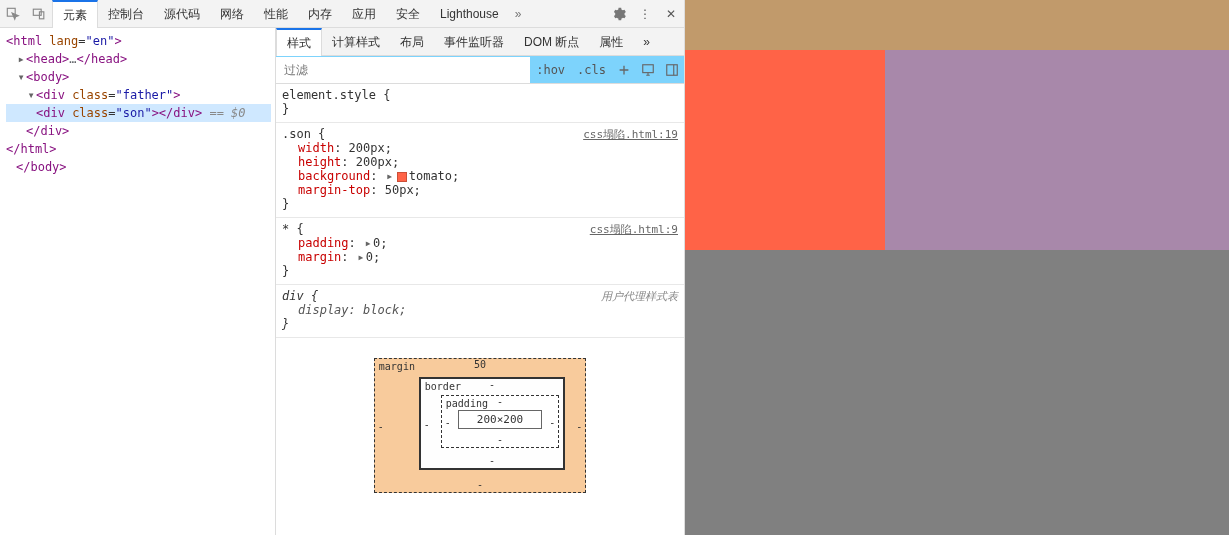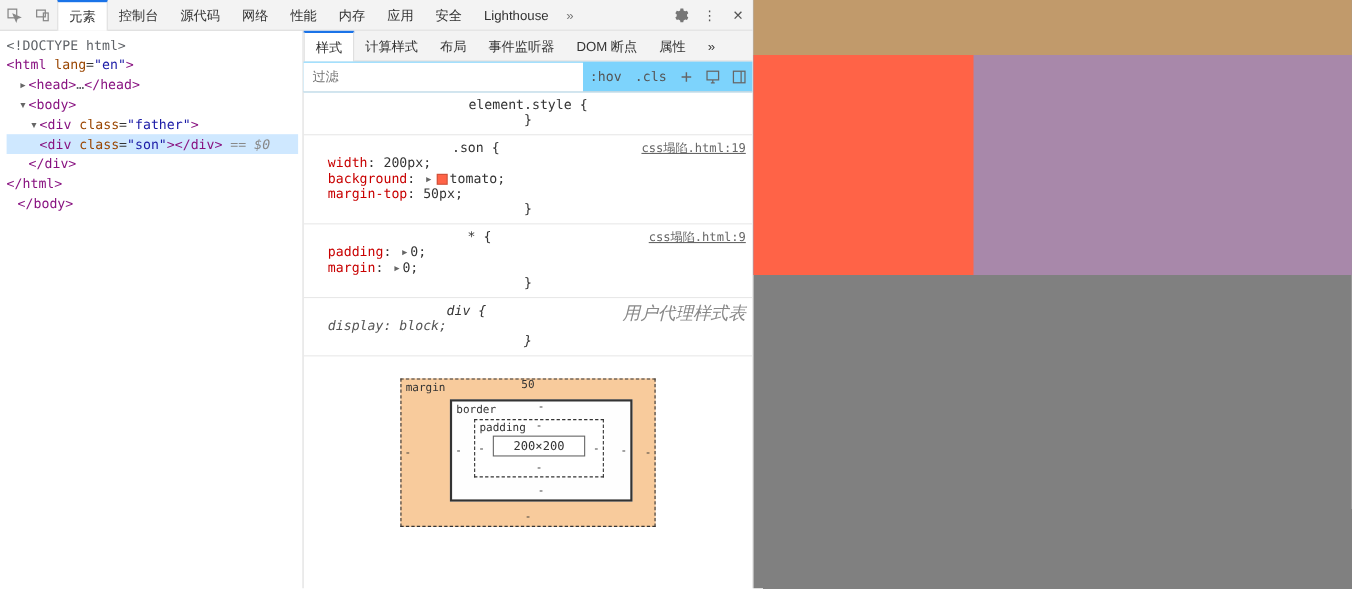--- a/index.html
+++ b/index.html
@@ -36,32 +36,32 @@
   .subtabs .stab.active { background:#fff; border-top:2px solid #1a73e8; border-left:1px solid #dcdcdc; border-right:1px solid #dcdcdc; margin-bottom:-1px; line-height:26px; }
 
   .filterbar { height:28px; display:flex; align-items:center; border-bottom:1px solid #dcdcdc; background:#7dd3fc; }
   .filterbar input { flex:1; border:none; outline:none; padding:0 8px; font-size:12px; font-family: Menlo, Consolas, monospace; height:26px; color:#333; }
   .filterbar .fbtn { padding:0 6px; font-family: Menlo, Consolas, monospace; color:#555; height:26px; line-height:26px; }
   .filterbar .ficon { padding:0 5px; color:#666; display:flex; align-items:center; }
 
   .rules { font-family: Menlo, Consolas, monospace; }
   .rule { border-bottom:1px solid #e8e8e8; padding:4px 6px 6px 6px; position:relative; }
   .rule .src { float:right; font-size:11px; color:#666; text-decoration:underline; }
-  .rule .ua { float:right; font-size:16px; color:#888; font-style:italic; }
-  .rule .selname { color:#333;text-align:center; }
+  .rule .ua { float:right; font-size:11px; color:#888; font-style:italic; }
+  .rule .selname { color:#333; }
   .prop { padding-left:16px; }
   .pn { color:#c80000;margin-top:35px; }
   .pv { color:#333; }
   .pi { font-style:italic; color:#555; }
   .tri2 { color:#666; display:inline-block; width:10px; text-align:center; }
   .sw { display:inline-block; width:10px; height:10px; vertical-align:middle; margin:0 2px; border:1px solid rgba(0,0,0,0.2); }
 
   .boxmodel { padding:20px 0 30px 0; display:flex; justify-content:center; }
   .bm-margin { background:#f8cb9c; border:1px dashed #333; padding:18px 20px 22px 20px; position:relative; }
-  .bm-border { background:#fdd; background:#fddc9b00; border:1px solid #333; padding:16px 24px 20px 20px; position:relative; background:#fff;margin-left:24px; }
+  .bm-border { background:#fdd; background:#fddc9b00; border:1px solid #333; padding:16px 4px 20px 20px; position:relative; background:#fff;margin-left:24px; }
   .bm-border { background:#fff; }
   .bm-border { border:2px solid #333; }
   .bm-padding { background:#fff; border:1px dashed #333; padding:14px 16px 18px 16px; position:relative; }
   .bm-content { border:1px solid #666; padding:2px 18px; background:#fff; font-family:Menlo,Consolas,monospace; font-size:11px; }
   .bm-lbl { position:absolute; font-size:10px; font-family:Menlo,Consolas,monospace; }
   .bm-lbl.tl { top:2px; left:4px; }
   .bm-val { position:absolute; font-size:10px; font-family:Menlo,Consolas,monospace; }
   .bm-val.top { top:0; left:50%; transform:translateX(-50%);}
   .bm-val.left { top:50%; left:3px; transform:translateY(-50%);}
   .bm-val.right { top:50%; right:3px; transform:translateY(-50%);}
@@ -110,21 +110,20 @@
           <path d="M8 5a3 3 0 100 6 3 3 0 000-6zm6.4 3a6.5 6.5 0 00-.1-1l1.5-1.2-1.5-2.6-1.8.6a6.5 6.5 0 00-1.7-1L10.5.9h-3L7.2 2.8a6.5 6.5 0 00-1.7 1l-1.8-.6L2.2 5.8 3.7 7a6.5 6.5 0 000 2L2.2 10.2l1.5 2.6 1.8-.6a6.5 6.5 0 001.7 1l.3 1.9h3l.3-1.9a6.5 6.5 0 001.7-1l1.8.6 1.5-2.6L14.3 9c.1-.3.1-.7.1-1z"></path>
         </svg>
     </div>
     <div class="ticon">⋮</div>
     <div class="ticon">✕</div>
   </div>
 
   <div class="devbody">
 
     <div class="dom">
-      <div class="ln dt">&lt;!DOCTYPE html&gt;</div>
       <div class="ln"><span class="pk">&lt;html</span> <span class="at">lang</span>=<span class="av">"en"</span><span class="pk">&gt;</span></div>
       <div class="ln ind1"><span class="tri">▸</span><span class="pk">&lt;head&gt;</span><span class="dt">…</span><span class="pk">&lt;/head&gt;</span></div>
       <div class="ln ind1"><span class="tri">▾</span><span class="pk">&lt;body&gt;</span></div>
       <div class="ln ind2"><span class="tri">▾</span><span class="pk">&lt;div</span> <span class="at">class</span>=<span class="av">"father"</span><span class="pk">&gt;</span></div>
       <div class="ln ind3 sel"><span class="pk">&lt;div</span> <span class="at">class</span>=<span class="av">"son"</span><span class="pk">&gt;&lt;/div&gt;</span><span class="eq0"> == $0</span></div>
       <div class="ln ind2"><span class="pk">&lt;/div&gt;</span></div>
       <div class="ln"><span class="pk">&lt;/html&gt;</span></div>
       <div class="ln ind1"><span class="pk">&lt;/body&gt;</span></div>
     </div>
 
@@ -165,20 +164,21 @@
       <div class="rules">
         <div class="rule">
           <div class="selname">element.style {</div>
           <div class="selname">}</div>
         </div>
 
         <div class="rule">
           <span class="src">css塌陷.html:19</span>
           <div class="selname">.son {</div>
           <div class="prop"><span class="pn">width</span>: <span class="pv">200px</span>;</div>
+          <div class="prop"><span class="pn">height</span>: <span class="pv">200px</span>;</div>
           <div class="prop"><span class="pn">background</span>: <span class="tri2">▸</span><span class="sw" style="background:#ff6347"></span><span class="pv">tomato</span>;</div>
           <div class="prop"><span class="pn">margin-top</span>: <span class="pv">50px</span>;</div>
           <div class="selname">}</div>
         </div>
 
         <div class="rule">
           <span class="src">css塌陷.html:9</span>
           <div class="selname">* {</div>
           <div class="prop"><span class="pn">padding</span>: <span class="tri2">▸</span><span class="pv">0</span>;</div>
           <div class="prop"><span class="pn">margin</span>: <span class="tri2">▸</span><span class="pv">0</span>;</div>

